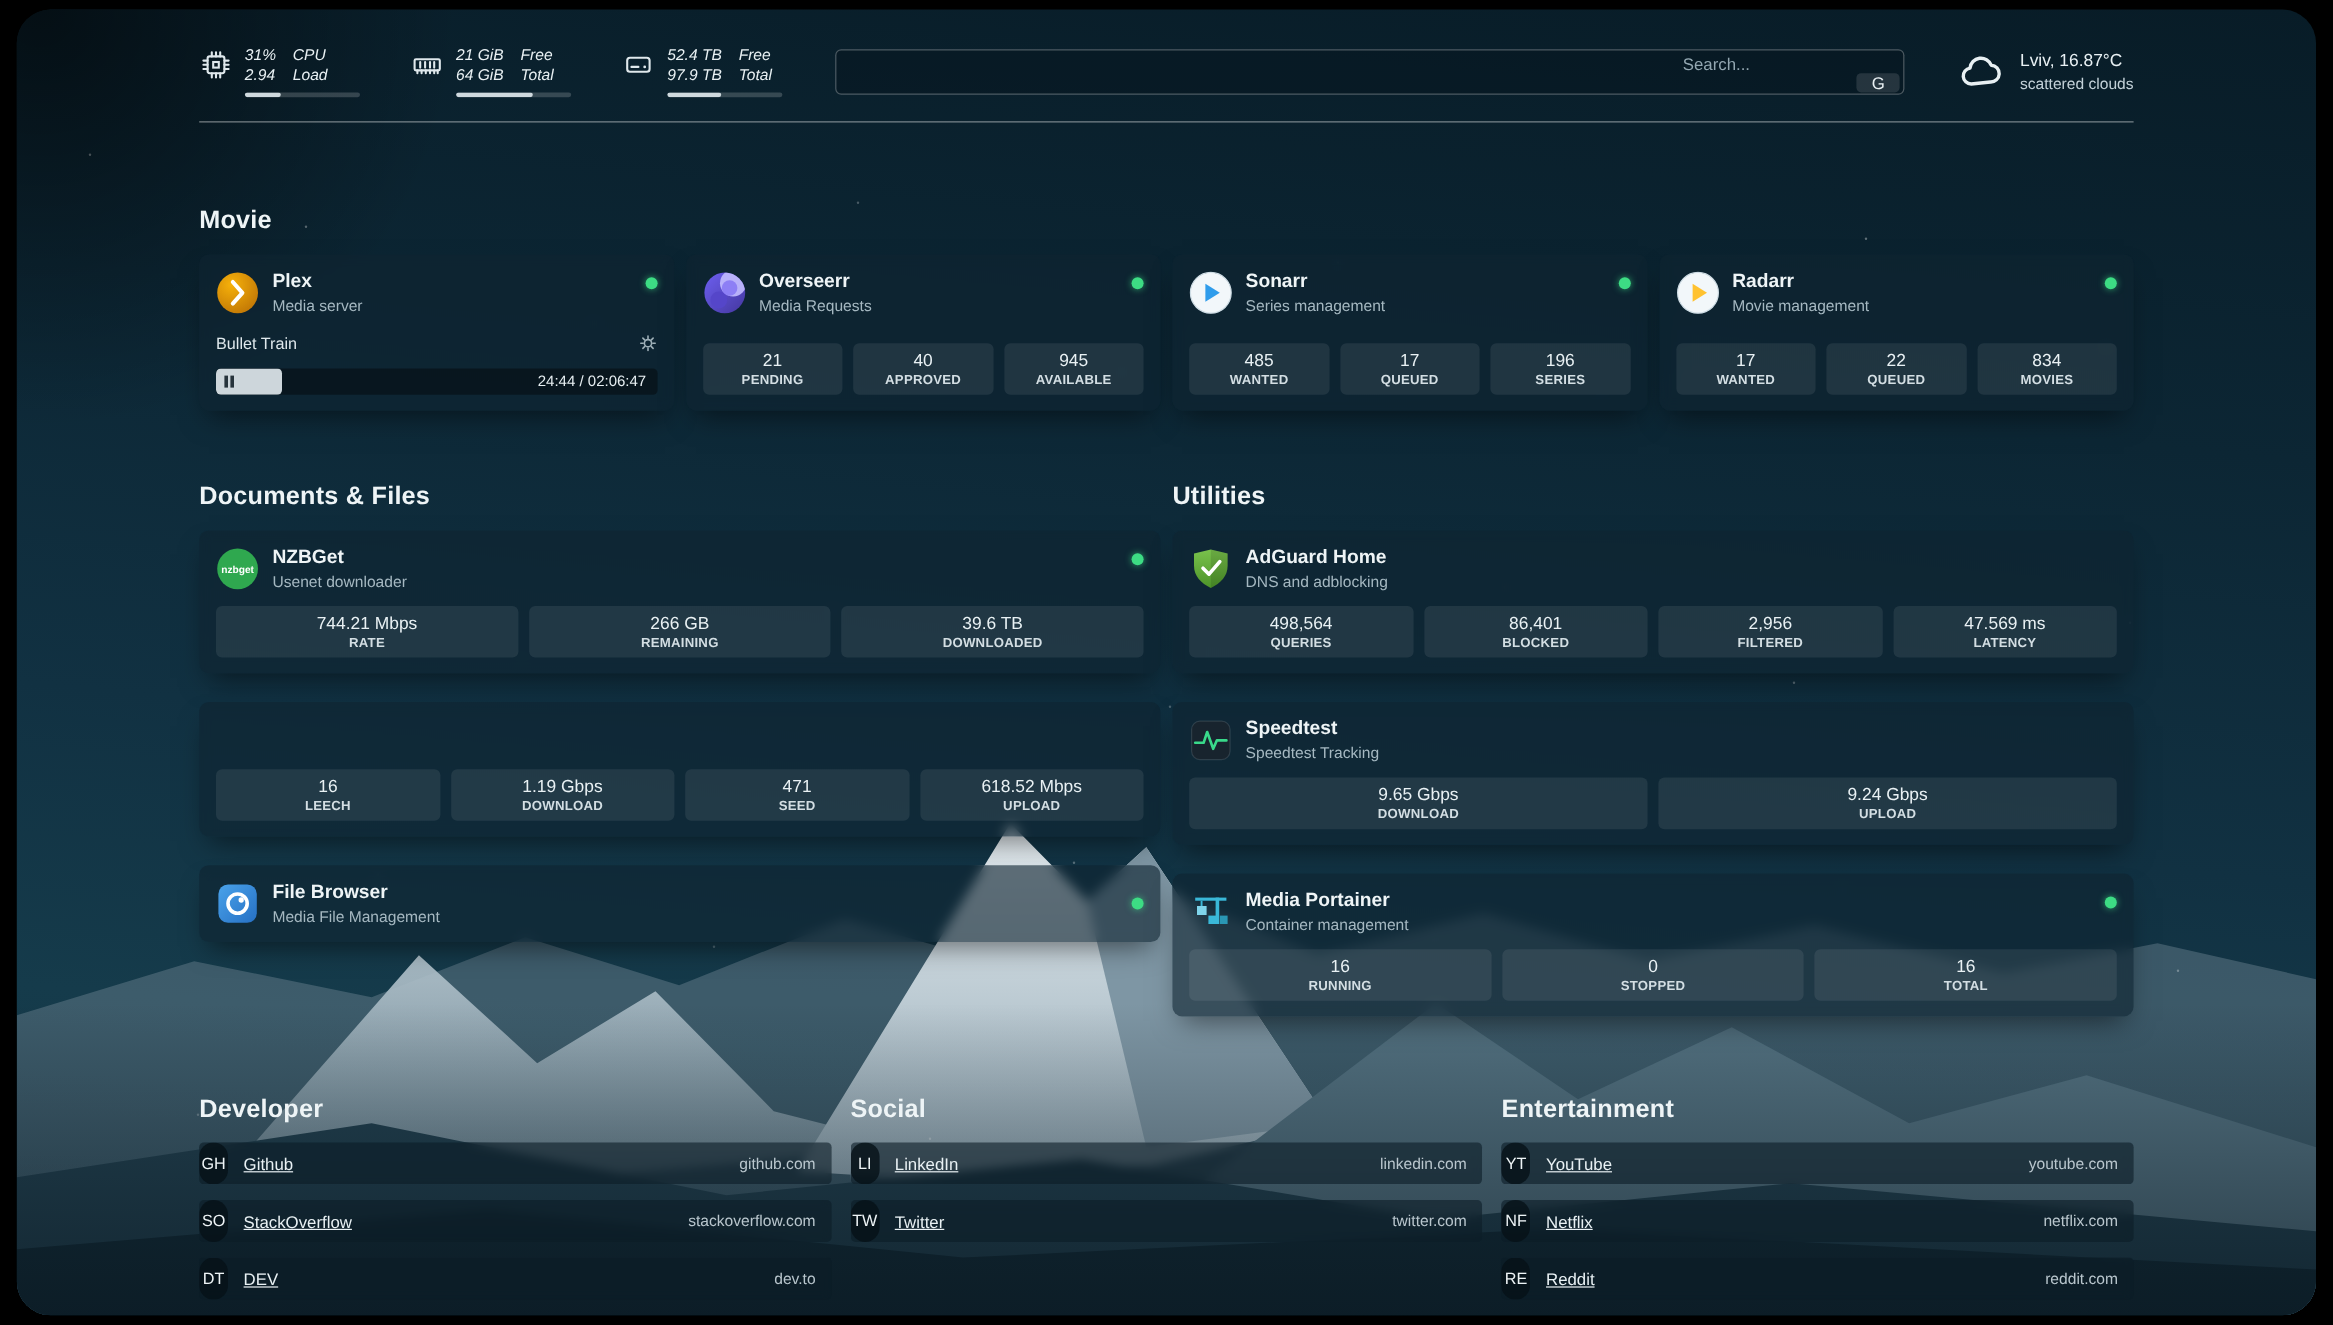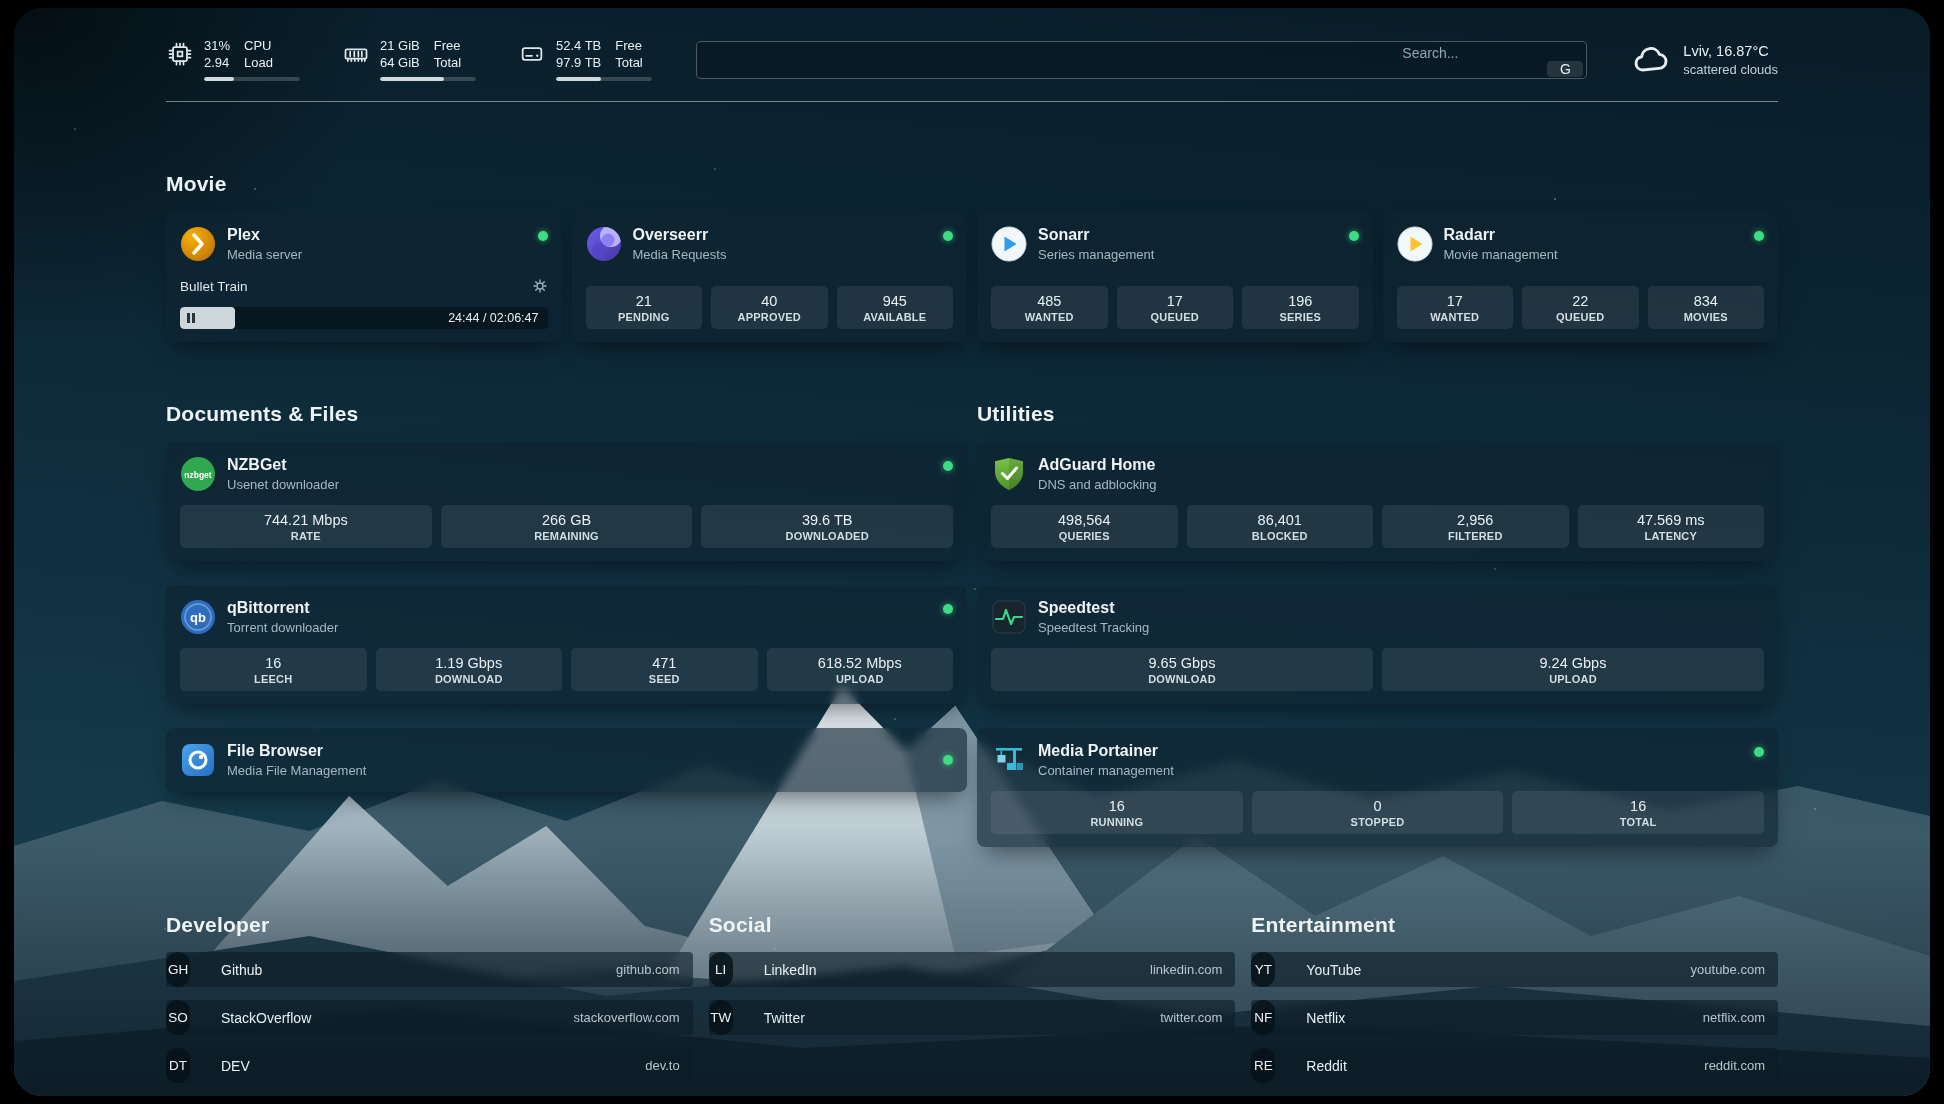--- a/index.html
+++ b/index.html
@@ -26,21 +26,21 @@
       1180px 360px rgba(255,255,255,.3), 1420px 440px rgba(255,255,255,.3), 1700px 390px rgba(255,255,255,.25),
       240px 600px rgba(255,255,255,.3), 520px 660px rgba(255,255,255,.25), 820px 590px rgba(255,255,255,.3),
       1120px 650px rgba(255,255,255,.3), 1460px 610px rgba(255,255,255,.25), 1740px 680px rgba(255,255,255,.3),
       90px 800px rgba(255,255,255,.25), 700px 820px rgba(255,255,255,.3), 1300px 790px rgba(255,255,255,.25);
   }
   .content { position:relative; z-index:3; width:1612px; margin:0 auto; padding-top:30px; }
 
   
   .topbar { display:flex; align-items:center; }
   .resources { display:flex; gap:42px; align-items:flex-start; }
-  .res { display:flex; flex-direction:column; gap:7px; }
+  .res { display:flex; flex-direction:column; gap:7px;font-style:italic; }
   .res-top { display:flex; align-items:center; gap:10px; }
   .res-icon { width:28px; height:28px; color:#dfe8ec; flex:none; }
   .res-icon svg { width:100%; height:100%; }
   .res-cols { display:flex; gap:14px; }
   .res-col { display:flex; flex-direction:column; gap:2px; font-size:13px; color:#e8f0f3; line-height:15px; }
   .res-bar { margin-left:38px; width:96px; height:4px; border-radius:3px; background:rgba(255,255,255,.18); overflow:hidden; }
   .res-bar > div { height:100%; border-radius:3px; background:#cfd9de; }
 
   .search-wrap { flex:1; margin:0 44px; }
   .search-box { display:flex; align-items:flex-end; height:38px; border:1px solid rgba(255,255,255,.28);
@@ -98,21 +98,21 @@
   .svc-card { min-height:112px; }
   .svc-card.small { min-height:56px; justify-content:center; }
 
   
   .sec-bookmarks { margin-top:66px; display:grid; grid-template-columns:repeat(3,1fr); gap:16px; padding-bottom:26px; }
   .bm-list { margin-top:15px; display:flex; flex-direction:column; gap:13px; }
   .bm-row { display:flex; align-items:center; height:35px; background:rgba(11,28,38,.6); border-radius:4px;
     overflow:hidden; cursor:pointer; backdrop-filter:blur(4px); }
   .bm-abbr { width:24px; align-self:stretch; background:rgba(6,17,24,.8); color:#eef4f6; font-size:13.5px; font-weight:400;
     display:flex; align-items:center; justify-content:center; flex:none;border-radius:17px; }
-  .bm-label { margin-left:31px; font-size:14px; color:#e9f1f4; }
+  .bm-label { margin-left:13px; font-size:14px; color:#e9f1f4;text-decoration:underline; }
   .bm-url { margin-left:auto; margin-right:13px; font-size:13px; color:#b9c6cd; }
 </style>
 </head>
 <body>
 
 <div class="frame">
   <div class="screen">
 
     <svg class="mountains" viewBox="0 0 1944 500" preserveAspectRatio="none">
       <defs>
@@ -415,34 +415,20 @@
                   <div class="stat-label">REMAINING</div>
                 </div>
                 <div class="stat">
                   <div class="stat-value">39.6 TB</div>
                   <div class="stat-label">DOWNLOADED</div>
                 </div>
               </div>
             </div>
 
             <div class="card svc-card">
-              <div class="card-head">
-                <span class="svc-icon">
-                  <svg viewBox="0 0 36 36">
-                    <circle cx="18" cy="18" r="17" fill="#2e6dbd"></circle>
-                    <circle cx="18" cy="18" r="13" fill="none" stroke="#9cc0ea" stroke-width="1.5" opacity="0.6"></circle>
-                    <text x="18" y="23" text-anchor="middle" font-size="13" font-weight="bold" fill="#fff" font-family="sans-serif">qb</text>
-                  </svg>
-                </span>
-                <div class="svc-text">
-                  <div class="svc-name">qBittorrent</div>
-                  <div class="svc-sub">Torrent downloader</div>
-                </div>
-                <span class="dot"></span>
-              </div>
               <div class="stats">
                 <div class="stat">
                   <div class="stat-value">16</div>
                   <div class="stat-label">LEECH</div>
                 </div>
                 <div class="stat">
                   <div class="stat-value">1.19 Gbps</div>
                   <div class="stat-label">DOWNLOAD</div>
                 </div>
                 <div class="stat">

